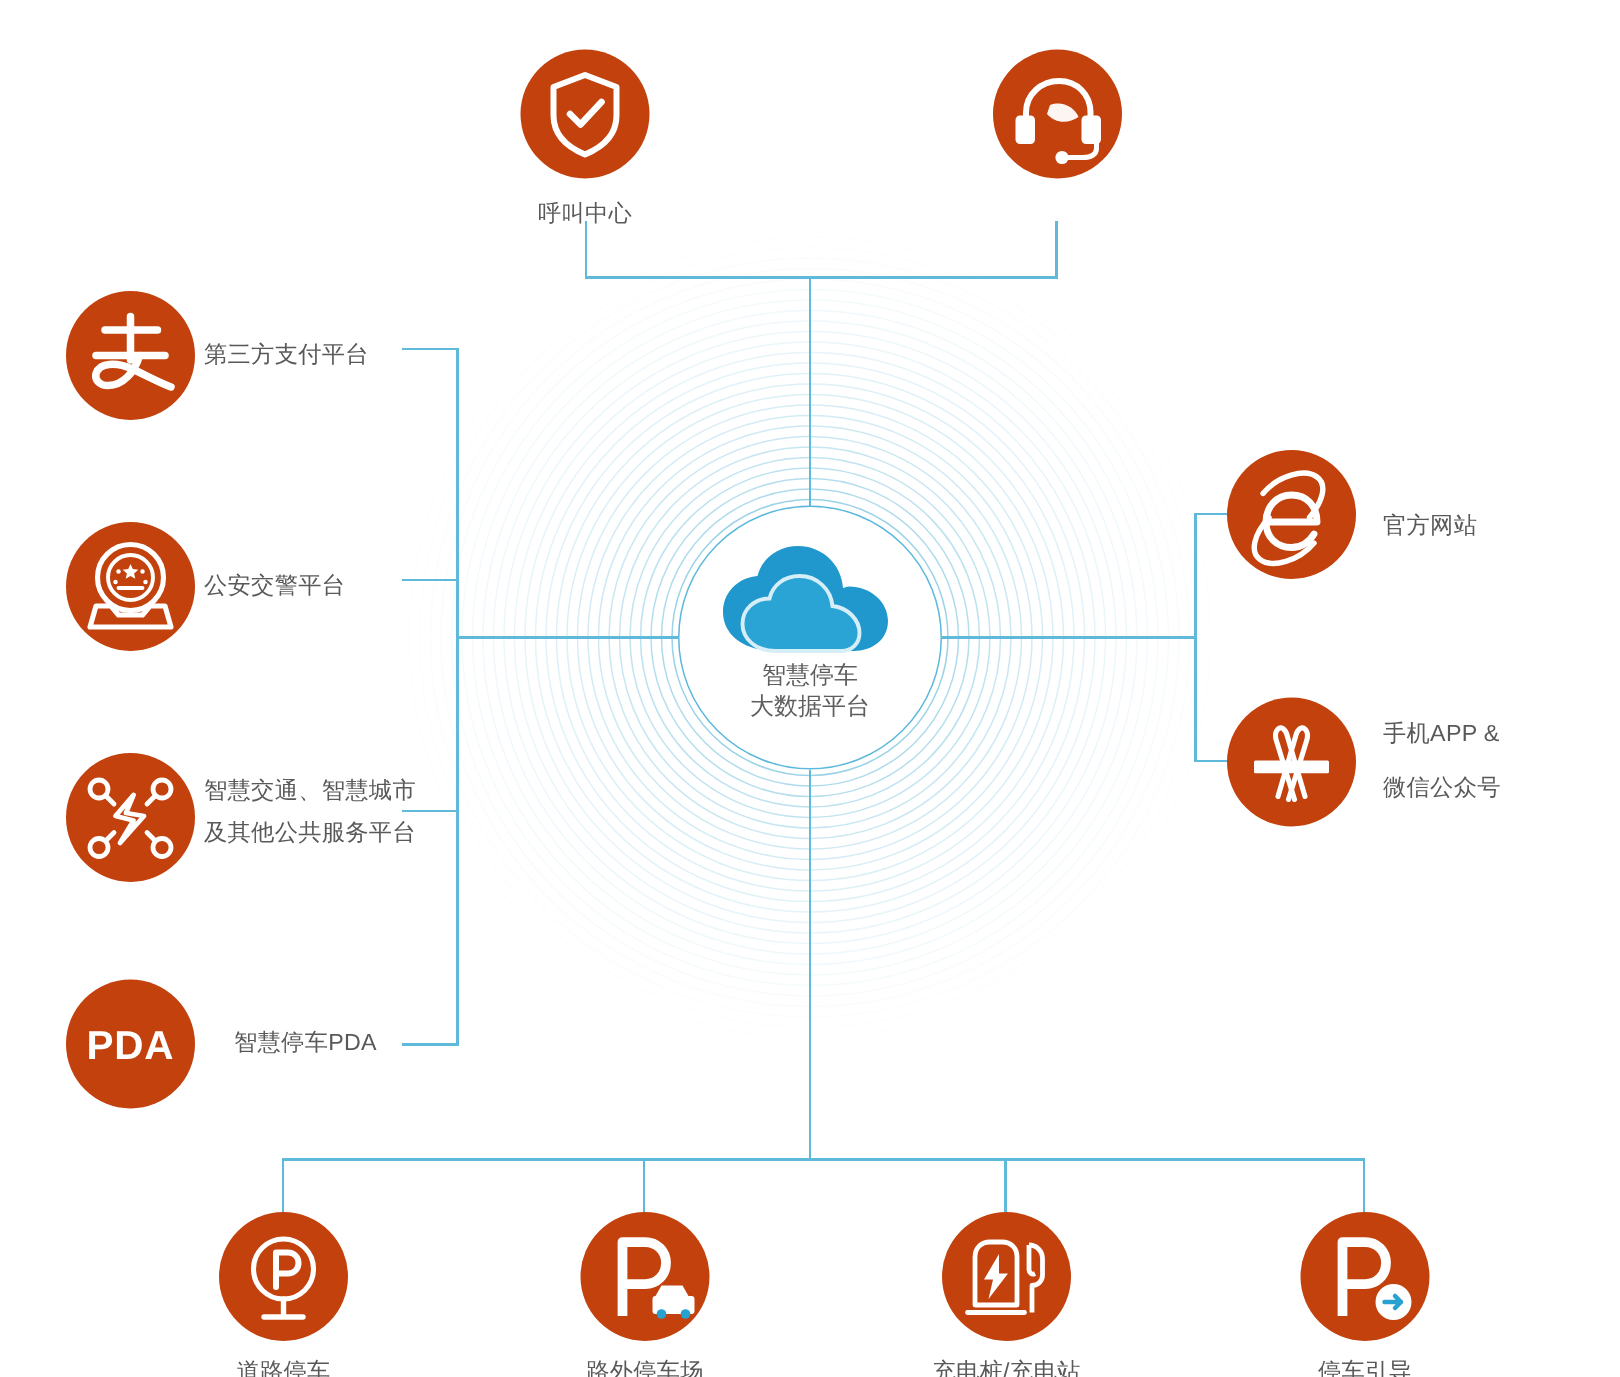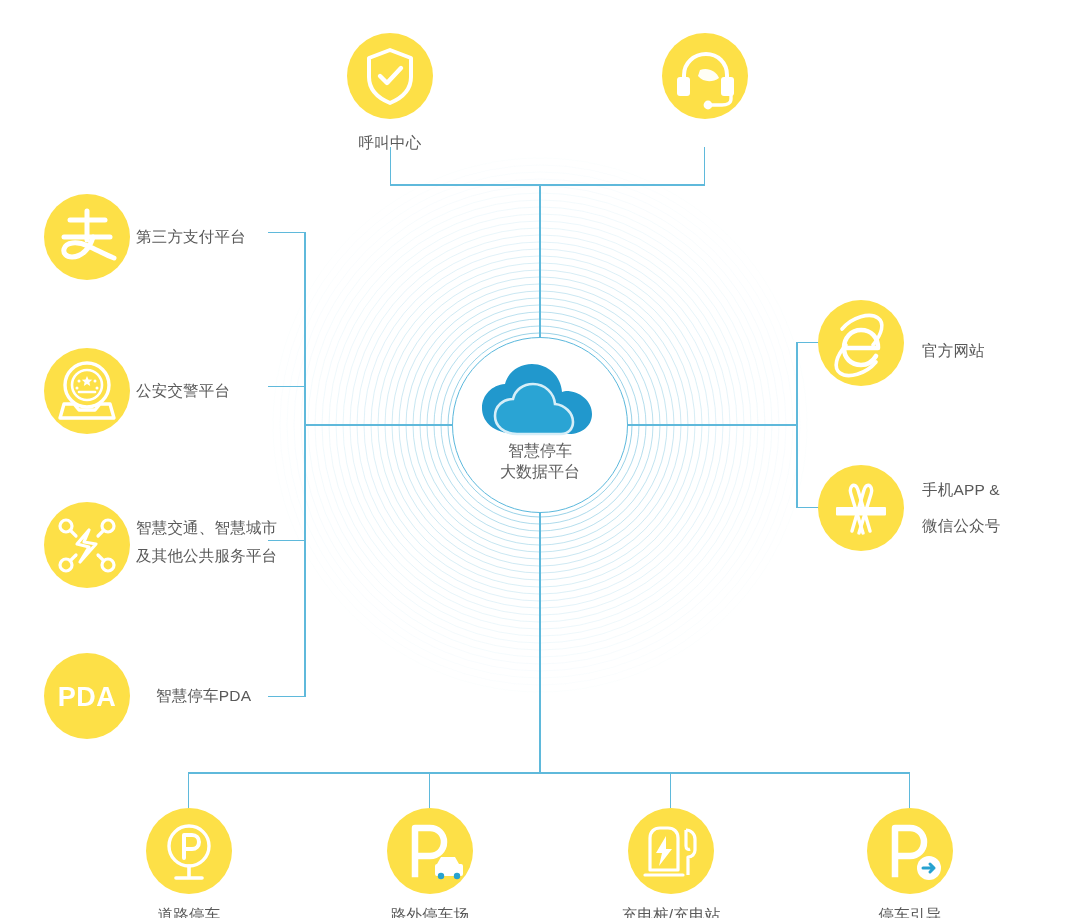--- a/index.html
+++ b/index.html
@@ -37,21 +37,21 @@
     z-index: 0;
   }
   
   .node {
     position: absolute;
     z-index: 3;
   }
   .disc {
     position: absolute;
     border-radius: 50%;
-    background: #fde047;
+    background: #c2410c;
     display: block;
   }
   .disc svg { display: block; }
   .node-label {
     position: absolute;
     color: #595959;
     font-size: 15.5px;
     line-height: 30px;
     white-space: pre;
     letter-spacing: .2px;

